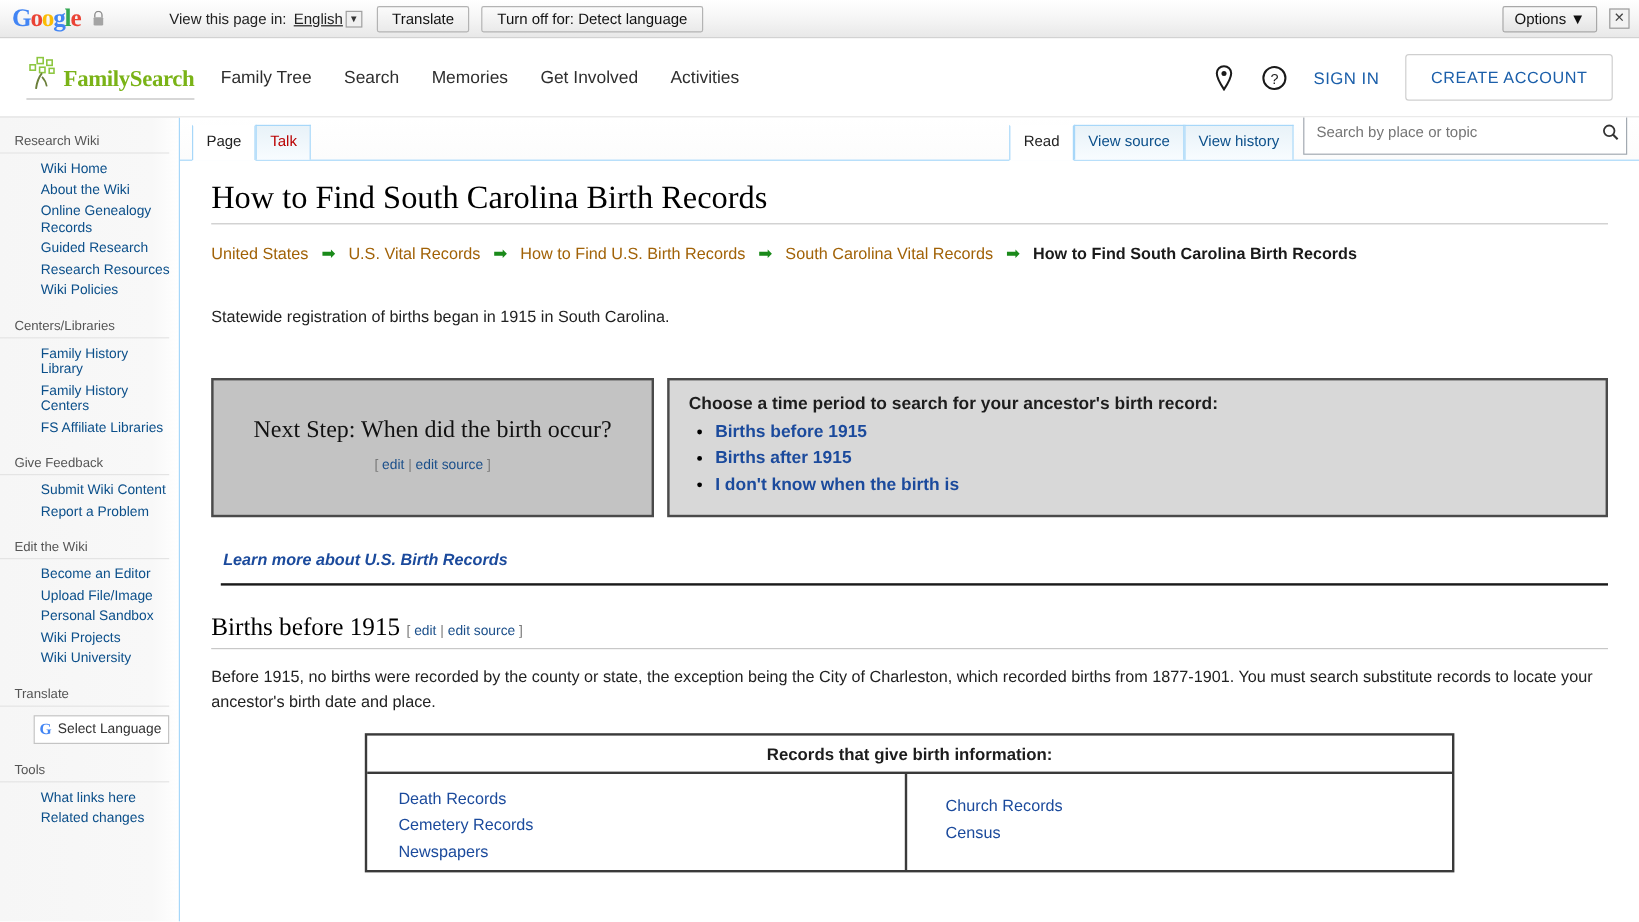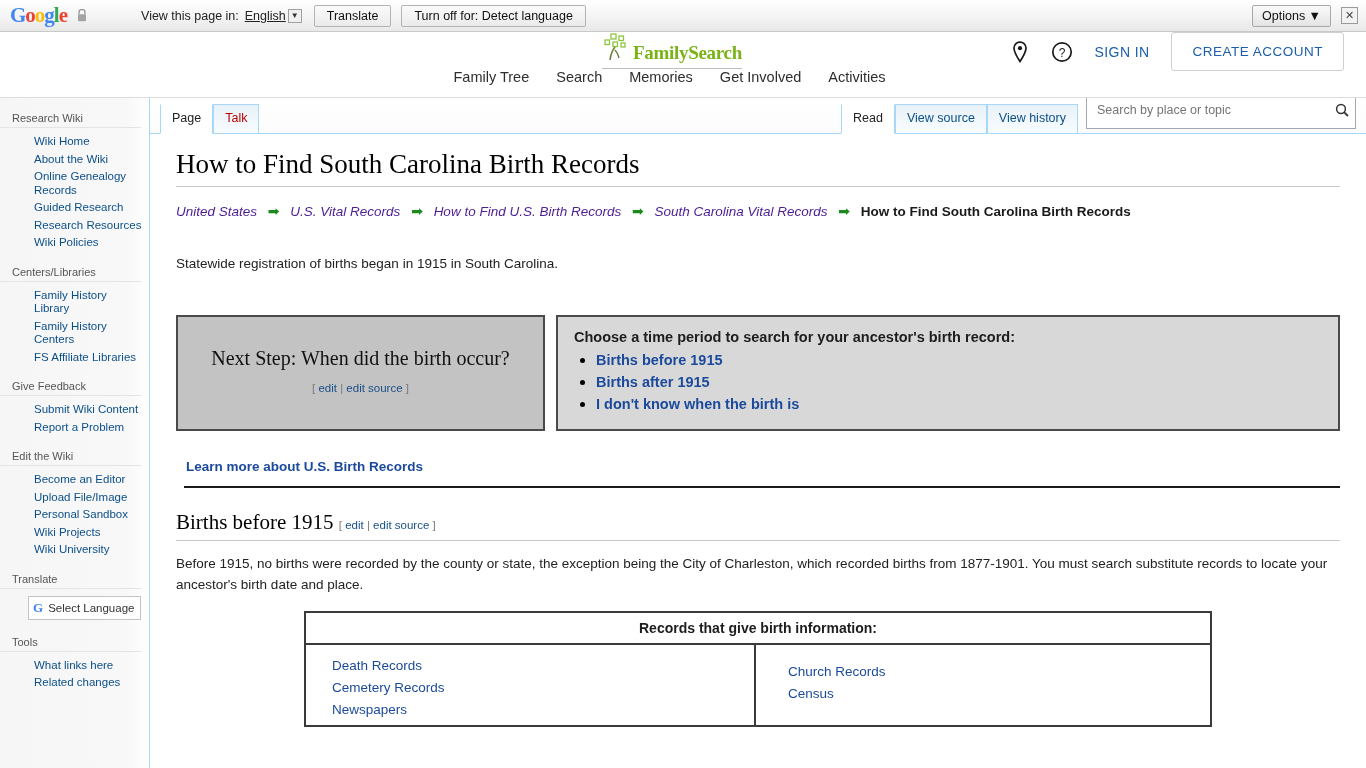--- a/index.html
+++ b/index.html
@@ -55,21 +55,20 @@
     border: 1px solid #9a9a9a; background: #f2f2f2; width: 17px; height: 17px;
     font-size: 11px; line-height: 15px; text-align: center; cursor: pointer;
     color: #444;
   }
 
   
   #fs-header {
     height: 66px; background: #fff; border-bottom: 1px solid #dcdcdc;
     display: flex; align-items: center; padding: 0 22px 0 22px;
     position: relative;
-    flex-direction: column;
   }
   #fs-logo-wrap { display: flex; align-items: flex-end; margin-right: 22px;
                   border-bottom: 1px solid #bdbdbd; padding-bottom: 4px; }
   #fs-tree { margin-right: 1px; }
   #fs-name { font-family: "Liberation Serif", serif; font-weight: bold;
              font-size: 19px; color: #7ab317; letter-spacing: -.3px; }
   #fs-nav { display: flex; align-items: center; text-align: center; }
   .fs-nav-item {
     font-size: 14.5px; color: #2e2e2e; margin-right: 27px;
     cursor: pointer; white-space: nowrap;
@@ -155,21 +154,21 @@
     height: 634px; overflow: hidden;
   }
 
   h1#page-title {
     font-family: "Liberation Serif", serif; font-weight: normal;
     font-size: 27px; color: #000; margin: 0 0 6px 0; padding-bottom: 6px;
     border-bottom: 1px solid #c8c8c8; line-height: 32px;
   }
 
   #breadcrumb { font-size: 13.5px; margin: 14px 0 0 0; line-height: 20px; }
-  .bc-link { color: #4c1d95; font-style: italic; cursor: pointer; }
+  .bc-link { color: #a16207; cursor: pointer; }
   .bc-arrow { color: #1a8a1a; margin: 0 7px; font-size: 14px; }
   .bc-current { color: #1a1a1a; font-weight: bold; }
 
   #intro-p { font-size: 13.5px; color: #222; margin: 34px 0 0 0; }
 
   
   #nextstep-row {
     display: flex; margin-top: 44px; align-items: stretch;
     height: 116px;
   }
@@ -196,21 +195,21 @@
   #choose-title { font-size: 14.5px; font-weight: bold; color: #1d1d1d; }
   #choose-list { margin: 6px 0 0 0; padding-left: 22px; }
   #choose-list li { margin: 4px 0; }
   #choose-list a {
     color: #1b4a9c; font-weight: bold; font-size: 14.5px;
     text-decoration: none; cursor: pointer;
   }
 
   #learnmore {
     margin-top: 28px; font-size: 13.5px; font-weight: bold; color: #1b4a9c;
-    padding-left: 10px; cursor: pointer;
+    padding-left: 10px; cursor: pointer; font-style: italic;
   }
   #thick-rule { border-bottom: 2px solid #1a1a1a; margin: 12px 0 0 8px; }
 
   h2#sec-title {
     font-family: "Liberation Serif", serif; font-weight: normal;
     font-size: 21px; color: #000; margin: 22px 0 0 0; padding-bottom: 5px;
     border-bottom: 1px solid #c8c8c8;
   }
   #sec-p { font-size: 13.5px; color: #222; margin: 12px 0 0 0; line-height: 21px; }
 

